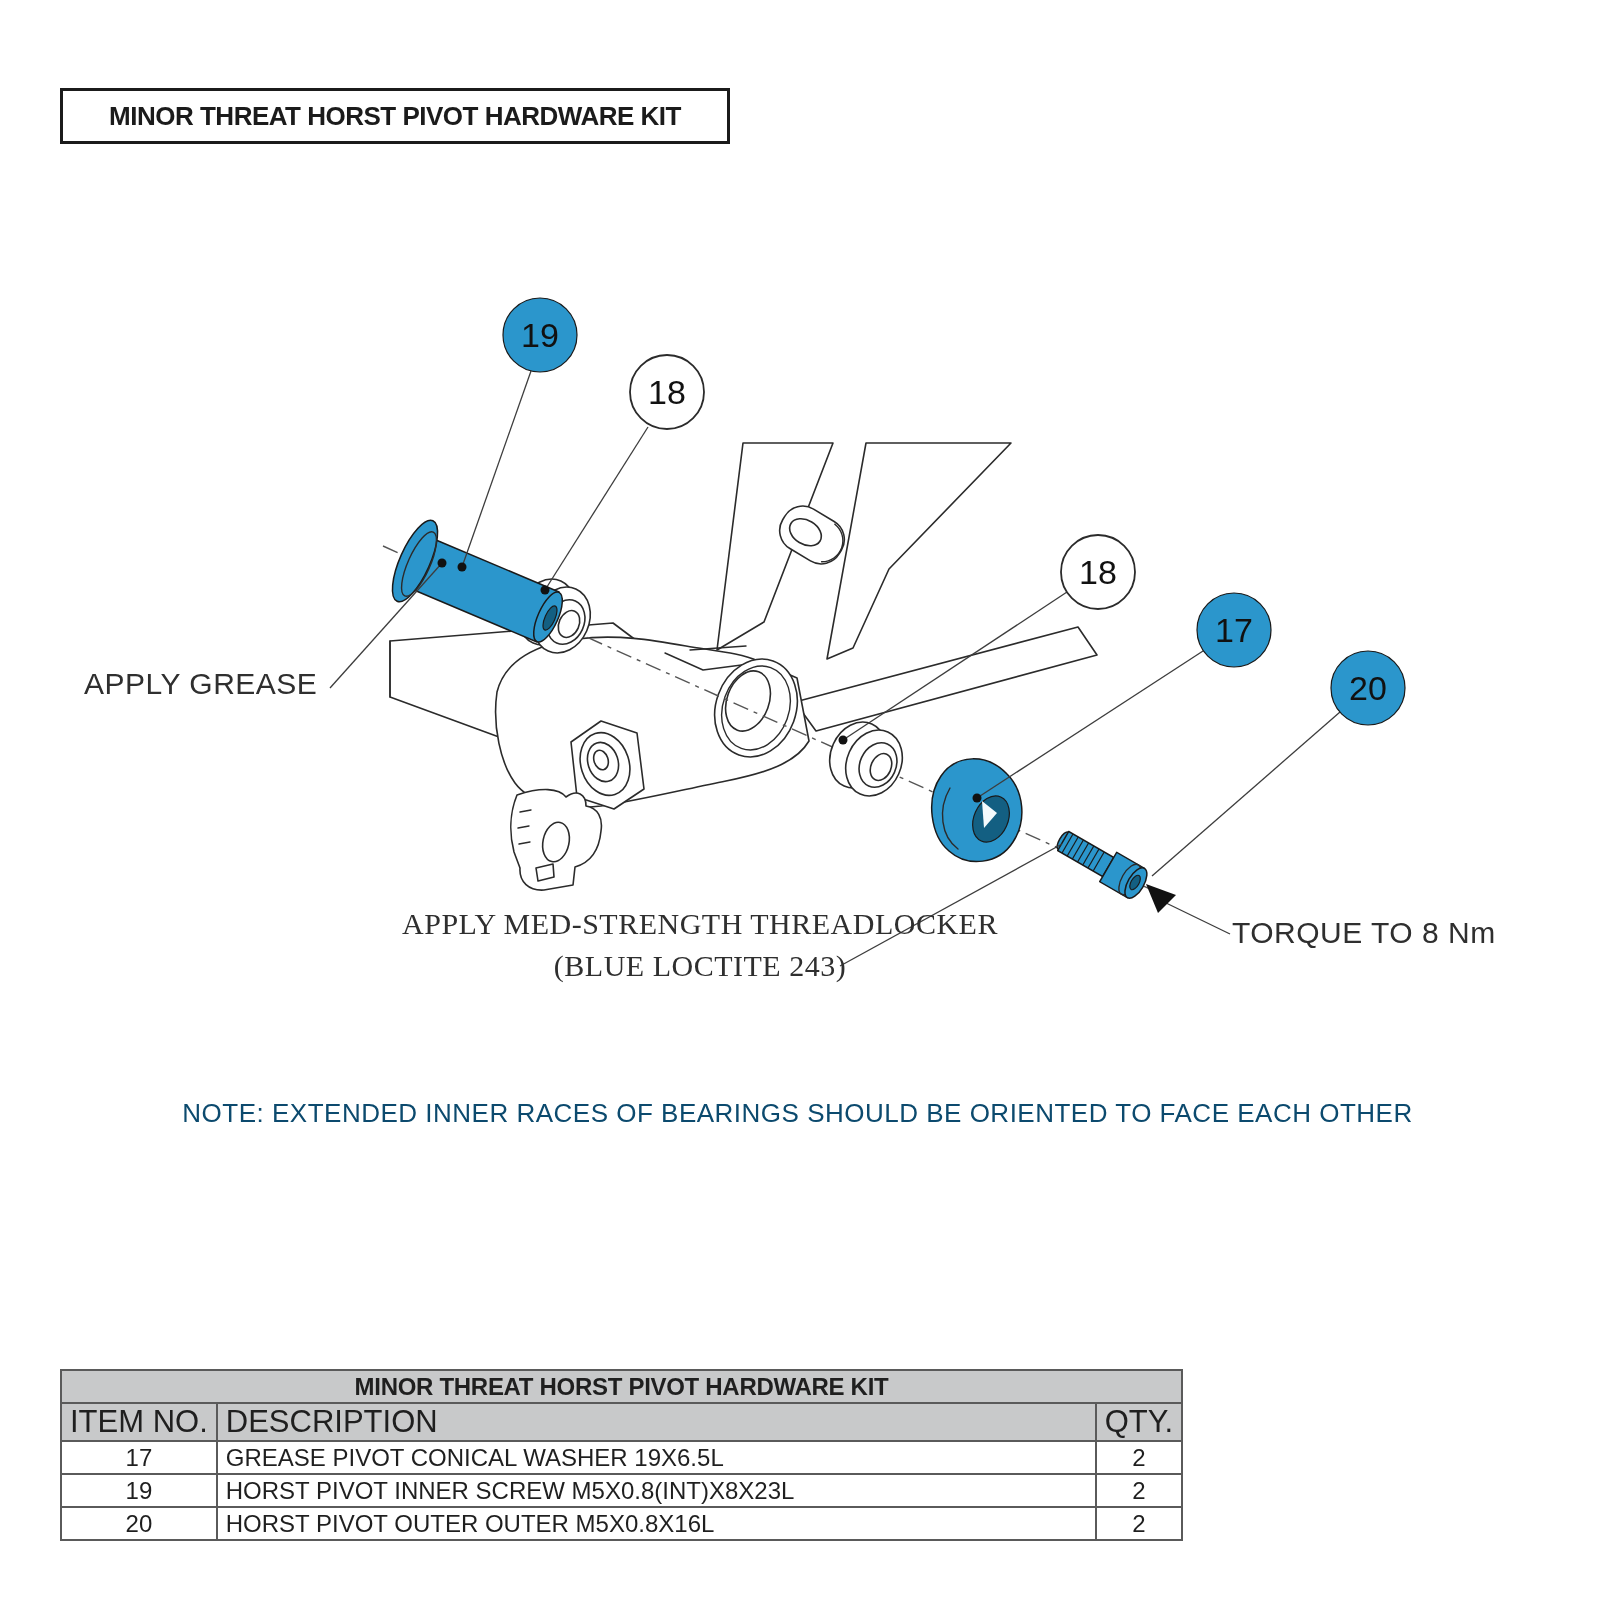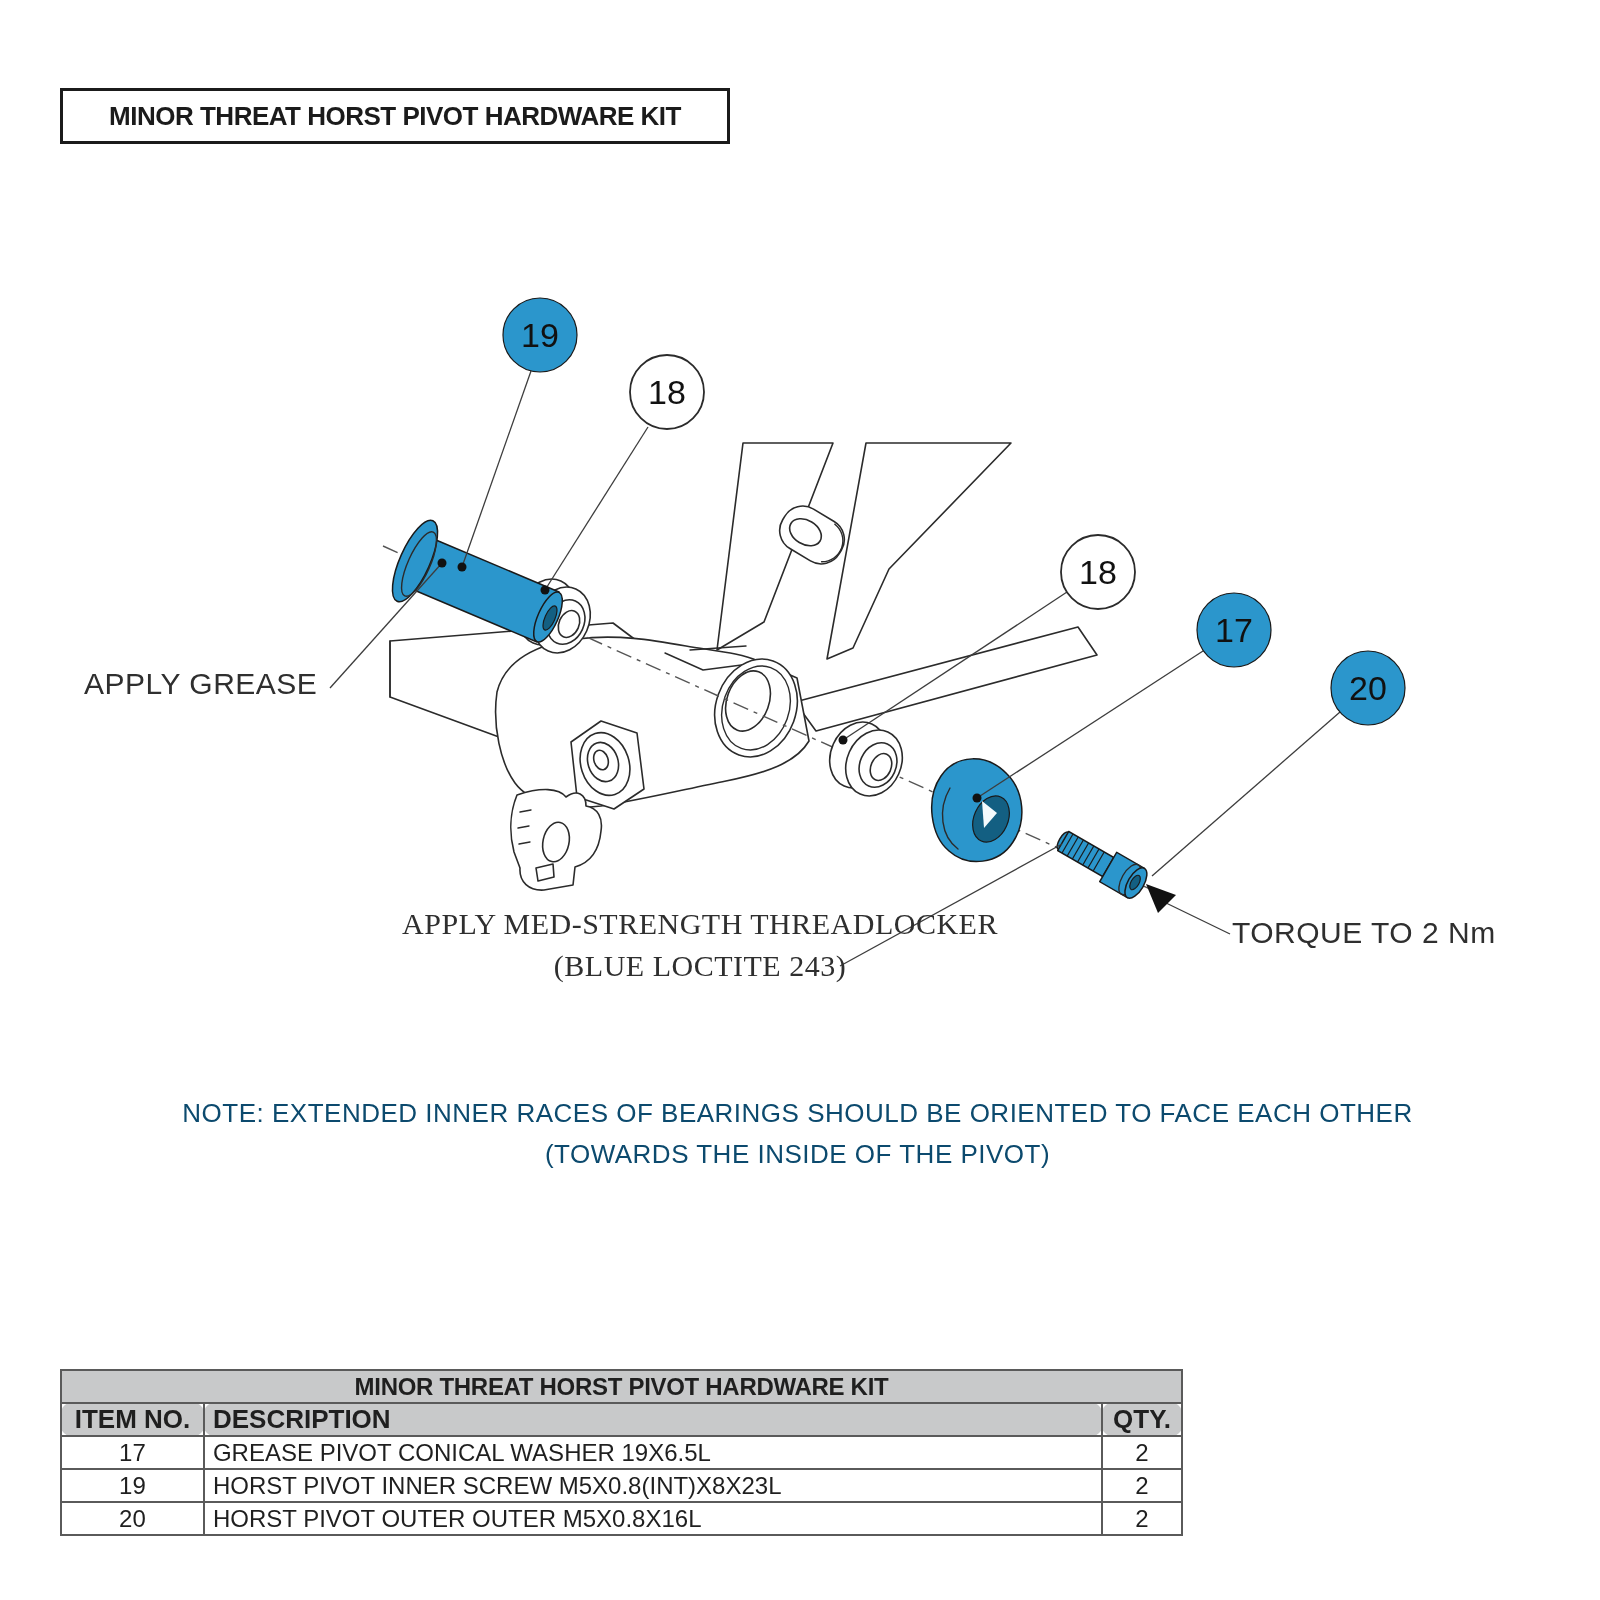--- a/index.html
+++ b/index.html
@@ -30,21 +30,21 @@
 
   
   .note{position:absolute;left:45px;top:1093px;width:1505px;text-align:center;
         font-size:26px;letter-spacing:0.5px;line-height:41px;color:#0c4a6e;}
 
   
   .bom{position:absolute;left:60px;top:1369px;width:1123px;border-collapse:collapse;
        font-size:24px;color:#1f1f1f;}
   .bom td,.bom th{border:2px solid #5a5a5a;padding:0 8px;height:33px;box-sizing:border-box;white-space:nowrap;overflow:hidden;}
   .bom .band{background:#c8c9ca;font-weight:bold;text-align:center;font-size:24px;letter-spacing:-0.3px;}
-  .bom .hdr{background:#c8c9ca;font-weight:bold;text-align:center;font-size:26px;border-radius:10px;}
+  .bom .hdr{background:#c8c9ca;font-weight:normal;text-align:center;font-size:31px;}
   .bom .c-item{width:143px;text-align:center;}
   .bom .c-desc{width:900px;text-align:left;margin-top:28px;}
   .bom .c-qty{width:80px;text-align:center;}
   .bom .data td{font-weight:normal;}
 </style>
 </head>
 <body>
 
 <div id="page">
 
@@ -178,25 +178,24 @@
     </g>
   </svg>
 
   <div class="anno" style="left:84px;top:667px;">APPLY GREASE</div>
 
   <div class="anno anno-center" style="left:390px;top:903px;width:620px;line-height:42px;font-family:Liberation Serif, serif;">
     <div>APPLY MED-STRENGTH THREADLOCKER</div>
     <div>(BLUE LOCTITE 243)</div>
   </div>
 
-  <div class="anno" style="left:1232px;top:916px;">TORQUE TO 2 Nm</div>
+  <div class="anno" style="left:1232px;top:916px;">TORQUE TO 8 Nm</div>
 
   <div class="note">
     <div>NOTE: EXTENDED INNER RACES OF BEARINGS SHOULD BE ORIENTED TO FACE EACH OTHER</div>
-    <div>(TOWARDS THE INSIDE OF THE PIVOT)</div>
   </div>
 
   <table class="bom">
     <tbody>
       <tr>
         <td class="band" colspan="3">MINOR THREAT HORST PIVOT HARDWARE KIT</td>
       </tr>
       <tr>
         <td class="hdr c-item">ITEM NO.</td>
         <td class="hdr c-desc">DESCRIPTION</td>

